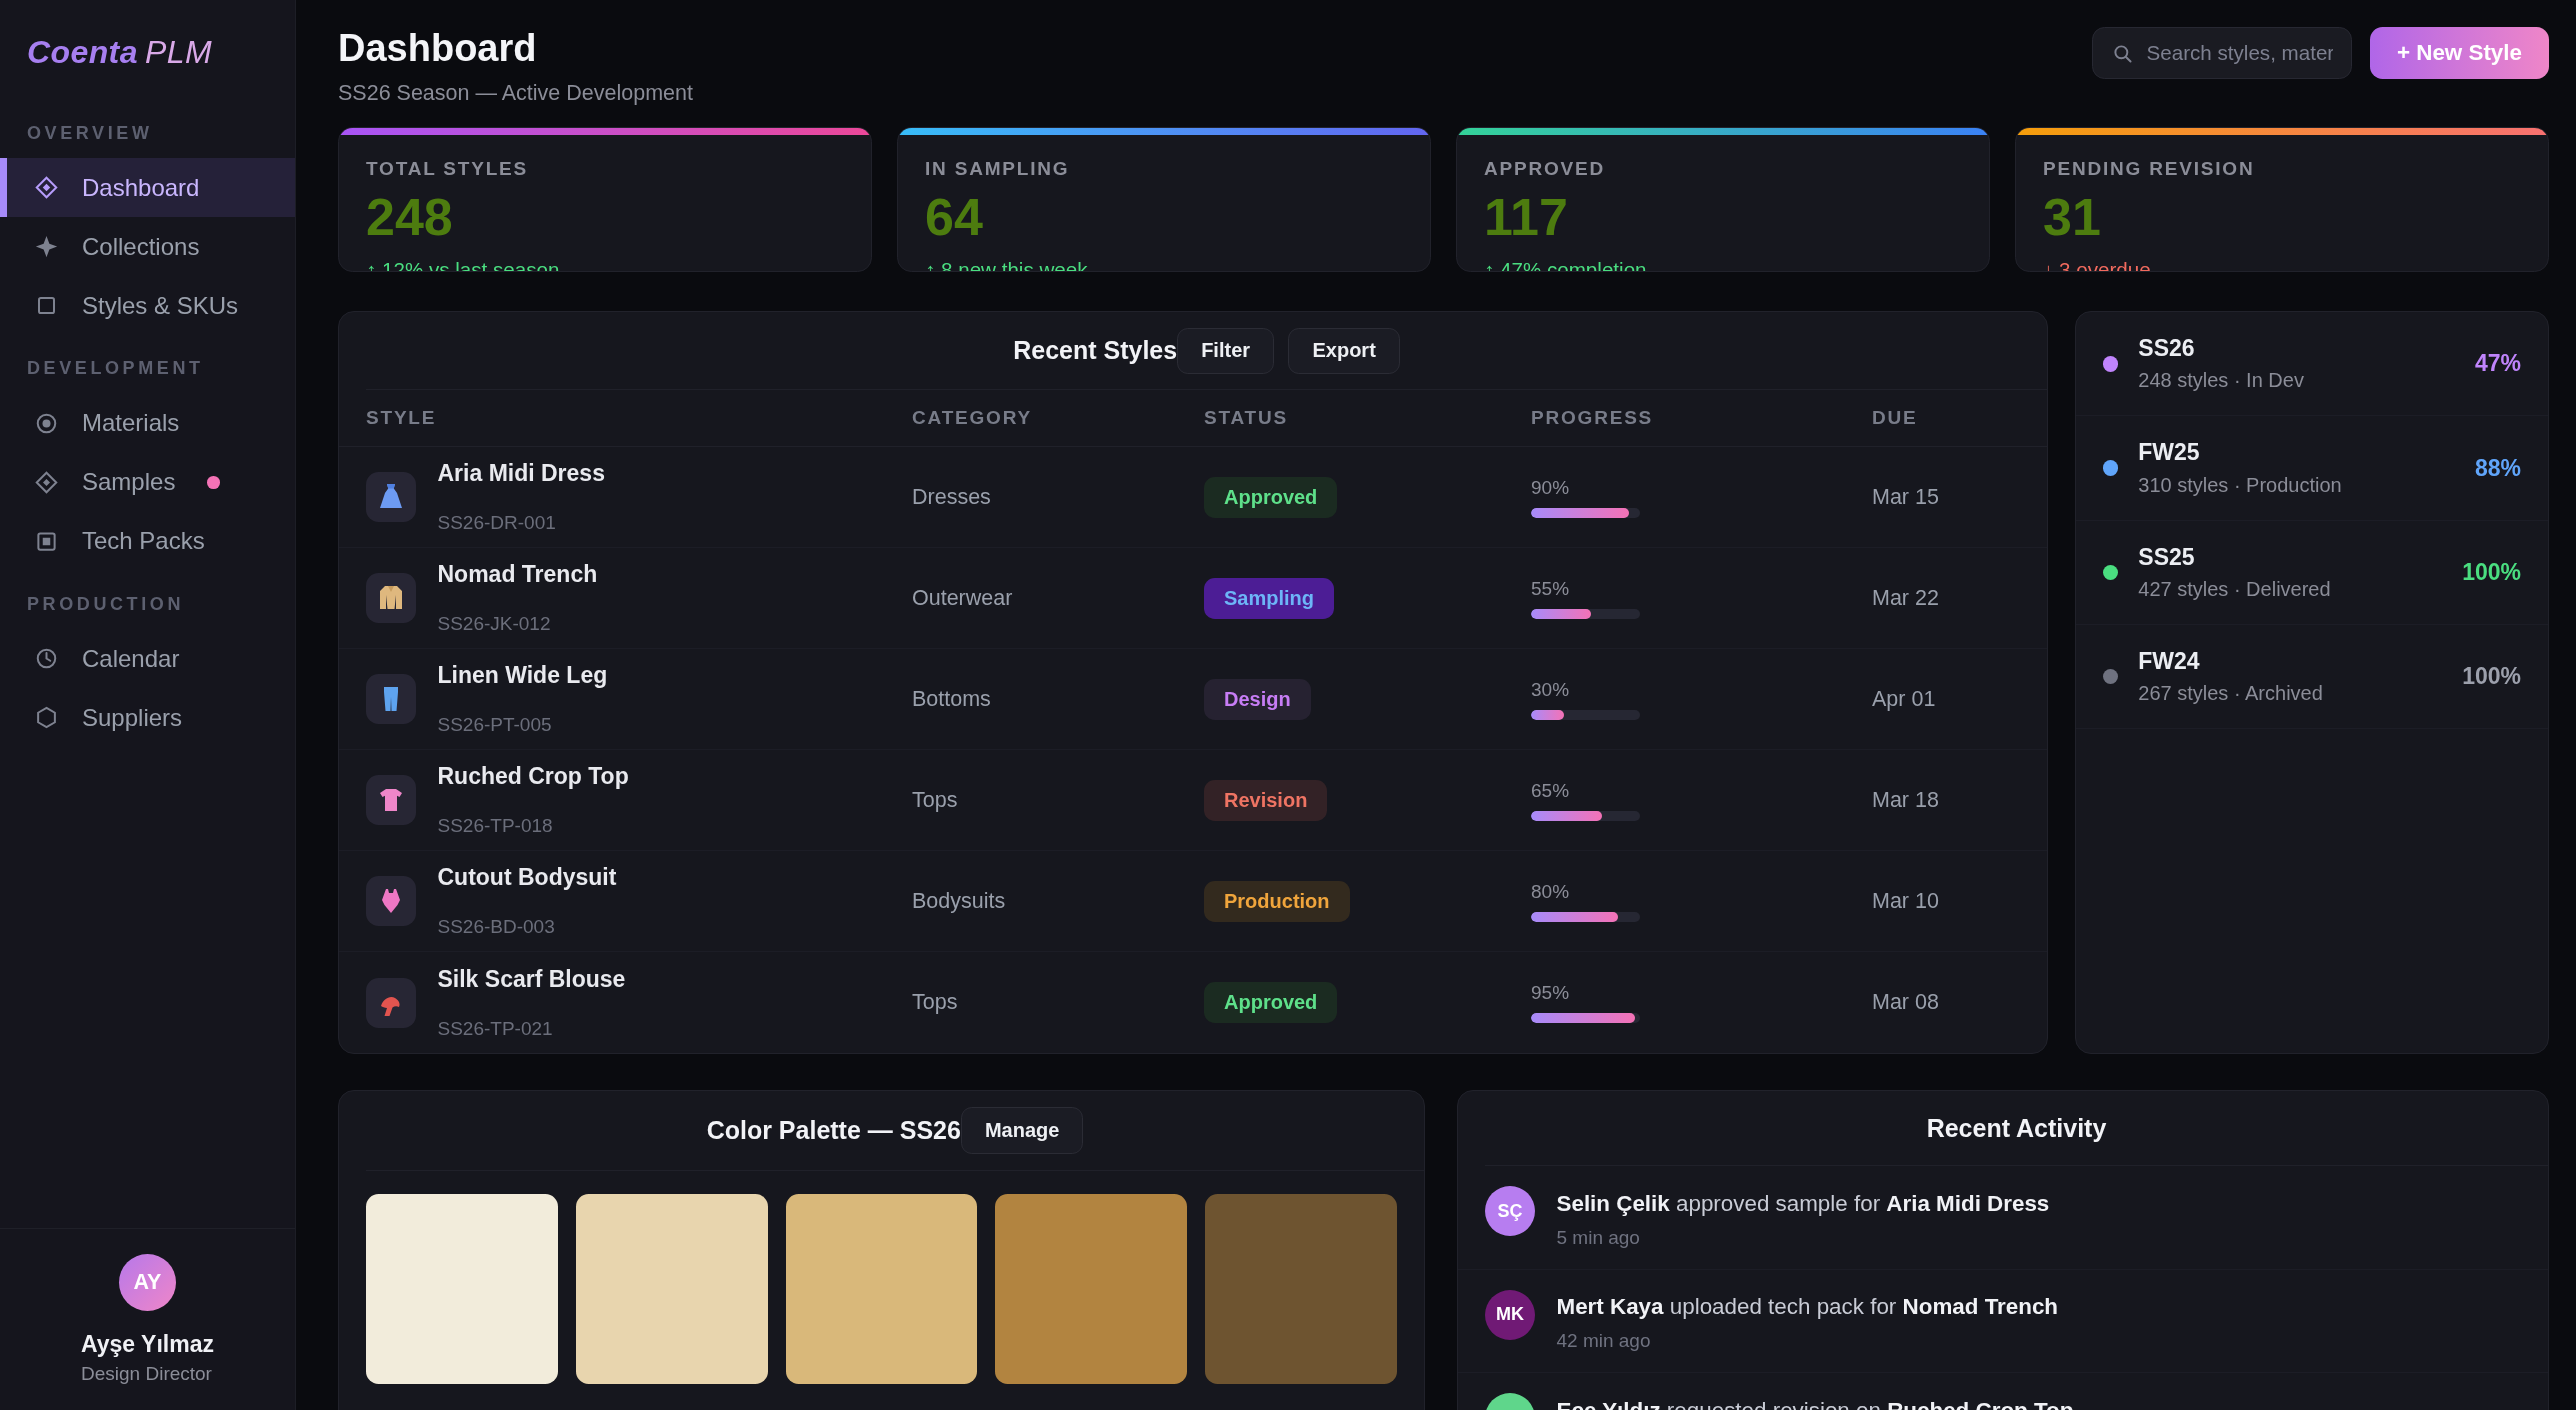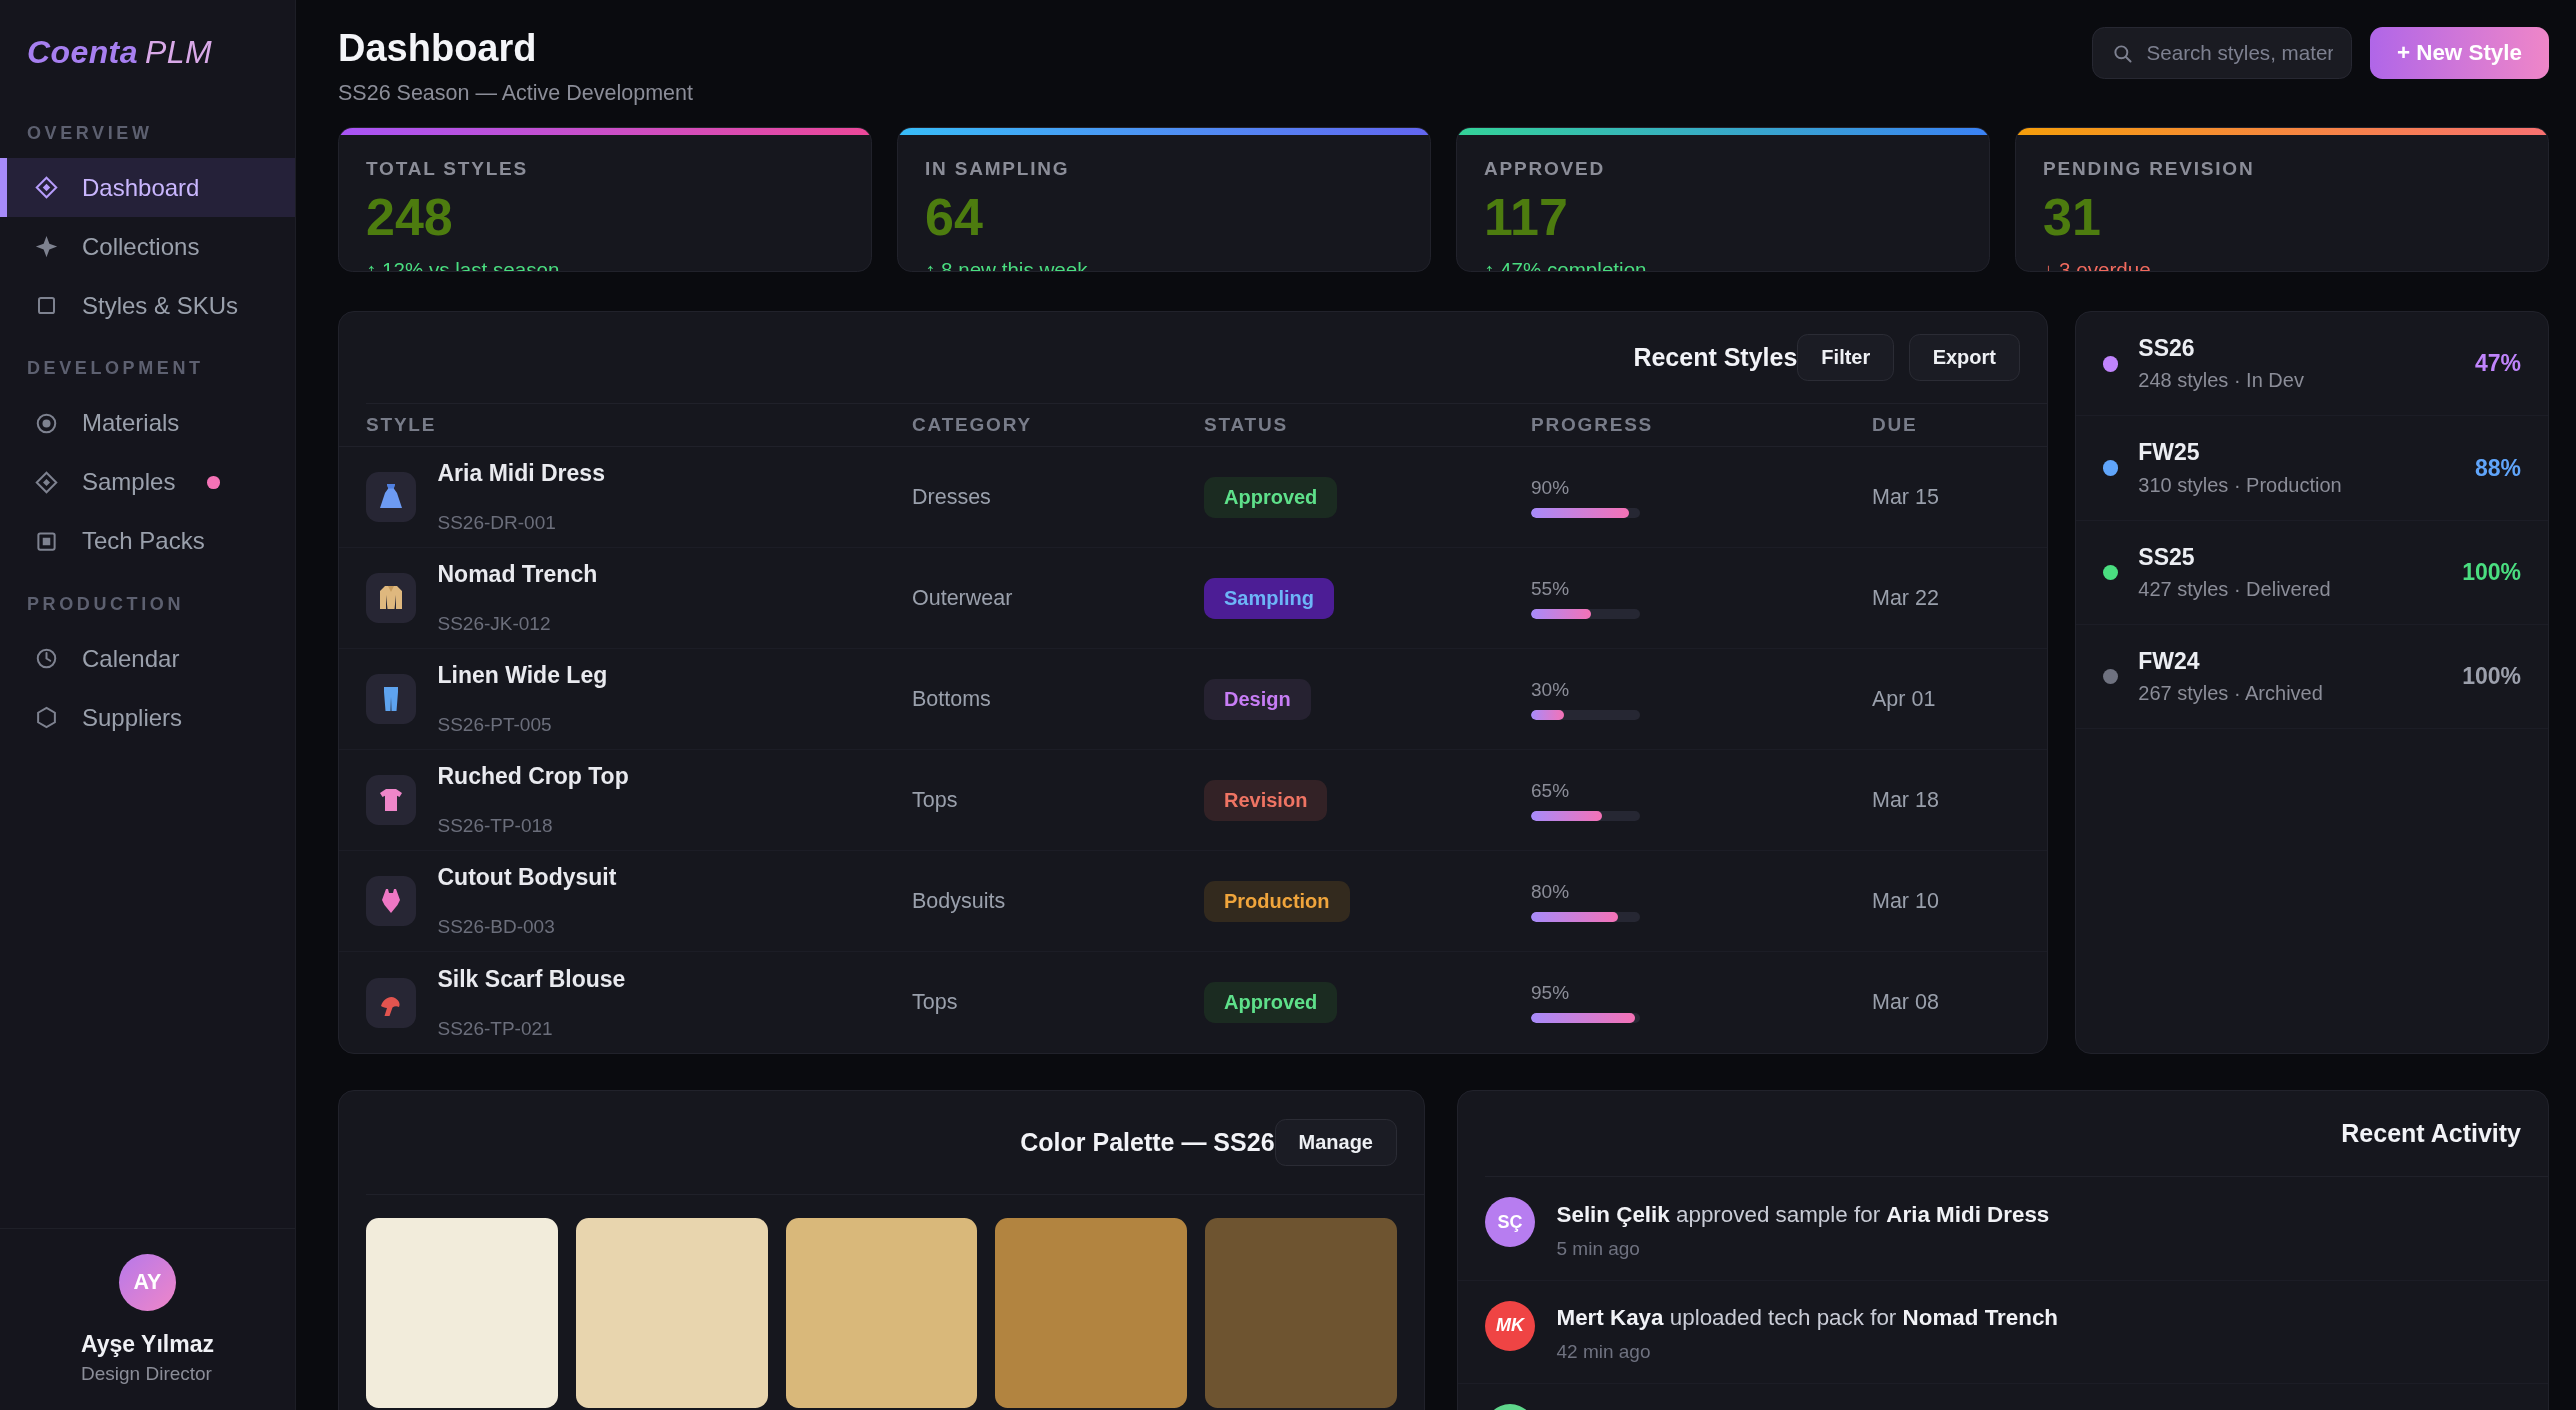--- a/index.html
+++ b/index.html
@@ -88,22 +88,22 @@
   .stat-value { font-size:52px; font-weight:bold; color:#4d7c0f; margin-top:11px; line-height:1; }
   .stat-delta { font-size:20.6px; margin-top:14.4px; }
 
   
   .content-top { display:flex; gap:27px; margin-bottom:36px; }
   .content-bottom { display:flex; gap:32px; }
   .panel {
     background:#16171e; border:1.8px solid #21222b; border-radius:16px; overflow:hidden;
   }
   .panel-header {
-    display:flex; justify-content:flex-end; align-items:center;
-    padding:28px 27px; border-bottom:1.8px solid #20212a; min-height:75px;margin-left:27px;
+    display:flex; justify-content:center; align-items:center;
+    padding:16px 27px; border-bottom:1.8px solid #20212a; min-height:75px;margin-left:27px;
   }
   .panel-title { font-size:25px; font-weight:bold; color:#f2f3f7; }
   .btn-ghost {
     background:#1b1c24; border:1.8px solid #2b2c35; border-radius:10.8px;
     color:#eef0f4; font-size:20px; font-weight:bold; font-family:inherit;
     padding:10.8px 23px; cursor:pointer;
   }
   .hdr-btns { display:flex; gap:14.4px; }
 
   
@@ -557,21 +557,21 @@
         </div>
         <div id="activity-list">
             <div class="act-row">
               <div class="act-avatar" style="background: rgb(183, 125, 240);">SÇ</div>
               <div>
                 <div class="act-text"><b>Selin Çelik</b> approved sample for <b>Aria Midi Dress</b></div>
                 <div class="act-time">5 min ago</div>
               </div>
             </div>
             <div class="act-row">
-              <div class="act-avatar" style="background: #ef4444; font-style: italic;">MK</div>
+              <div class="act-avatar" style="background: #701a75;">MK</div>
               <div>
                 <div class="act-text"><b>Mert Kaya</b> uploaded tech pack for <b>Nomad Trench</b></div>
                 <div class="act-time">42 min ago</div>
               </div>
             </div>
             <div class="act-row">
               <div class="act-avatar" style="background: rgb(95, 214, 139);">EY</div>
               <div>
                 <div class="act-text"><b>Ece Yıldız</b> requested revision on <b>Ruched Crop Top</b></div>
               </div>

